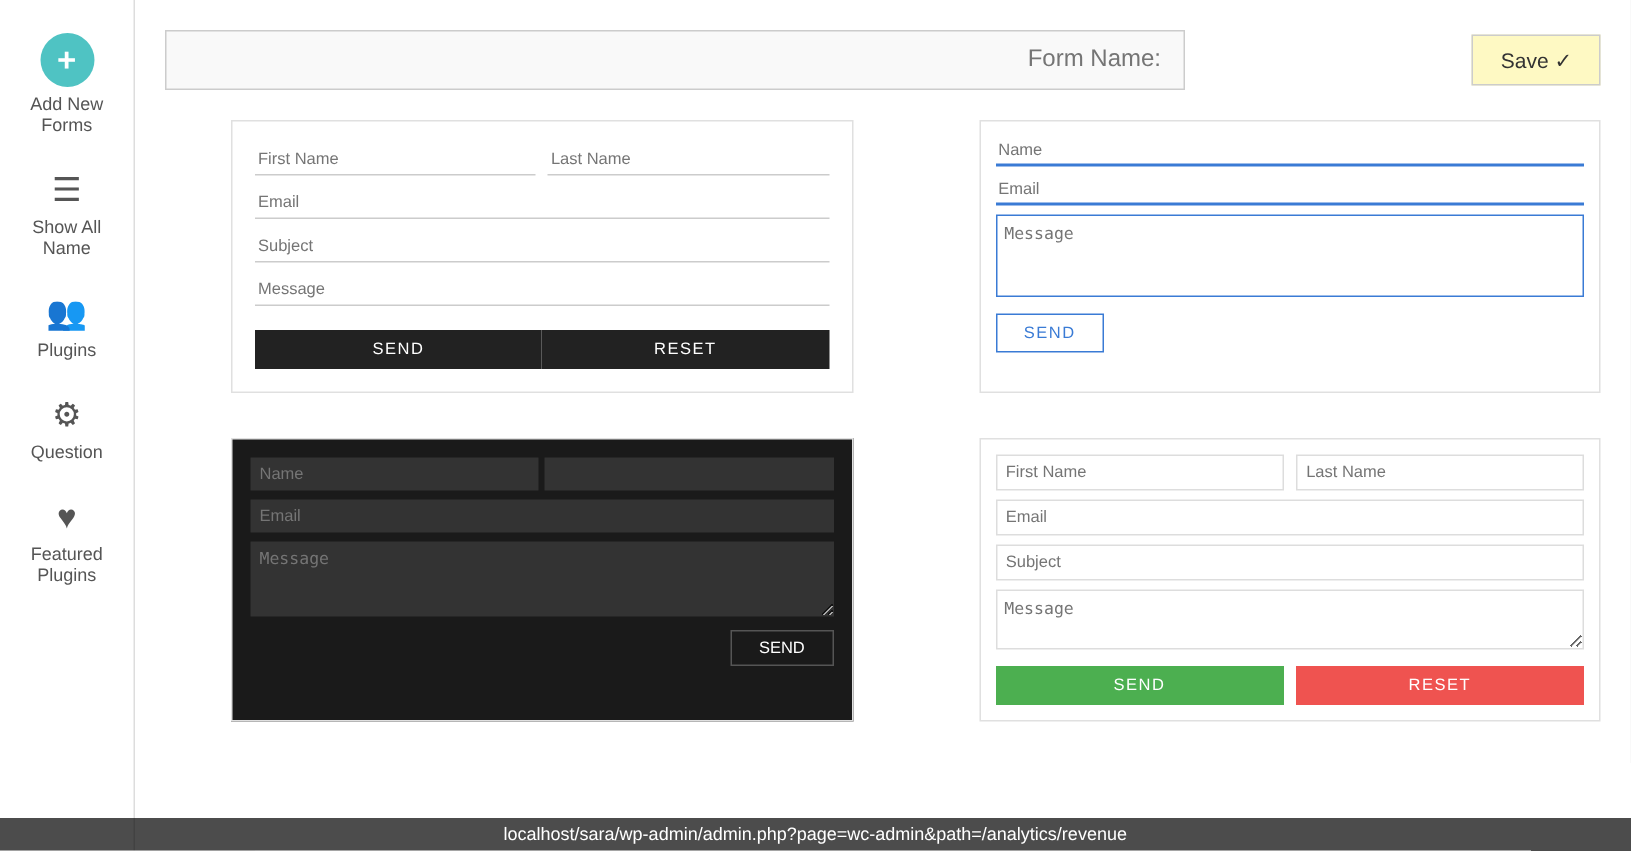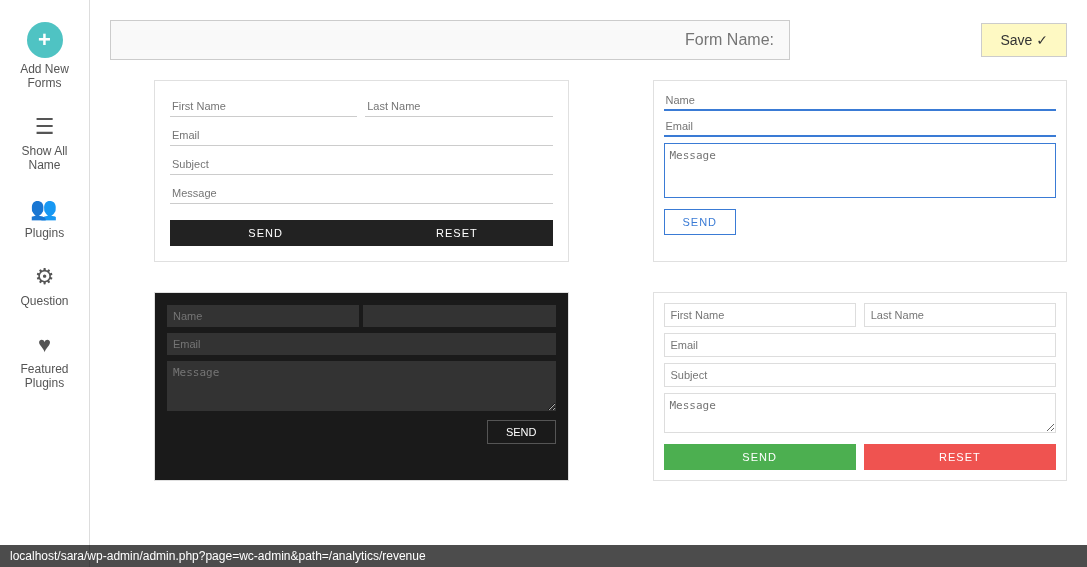--- a/index.html
+++ b/index.html
@@ -215,20 +215,21 @@
     .bottom-bar {
       position: fixed;
       bottom: 0;
       left: 0;
       right: 0;
       background: rgba(0,0,0,0.7);
       color: #fff;
       font-size: 12px;
       padding: 4px 10px;
       z-index: 100;
+      text-align: center;
     }
 
     
     .main::-webkit-scrollbar { width: 6px; }
     .main::-webkit-scrollbar-thumb { background: #ccc; border-radius: 3px; }
   </style>
 </head>
 <body>
 
 <div class="sidebar">

